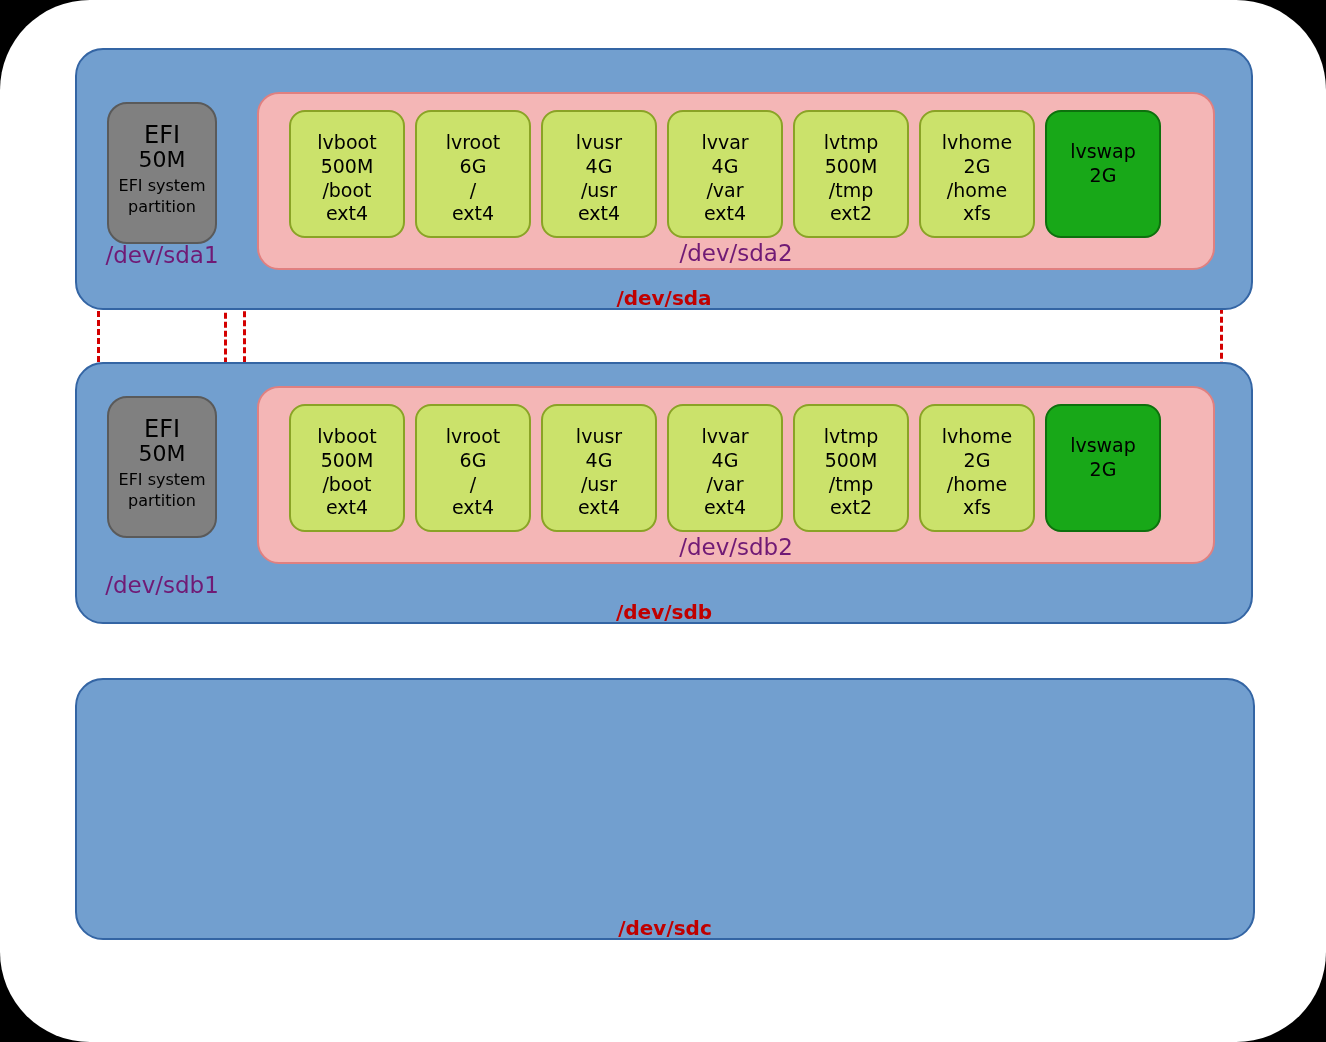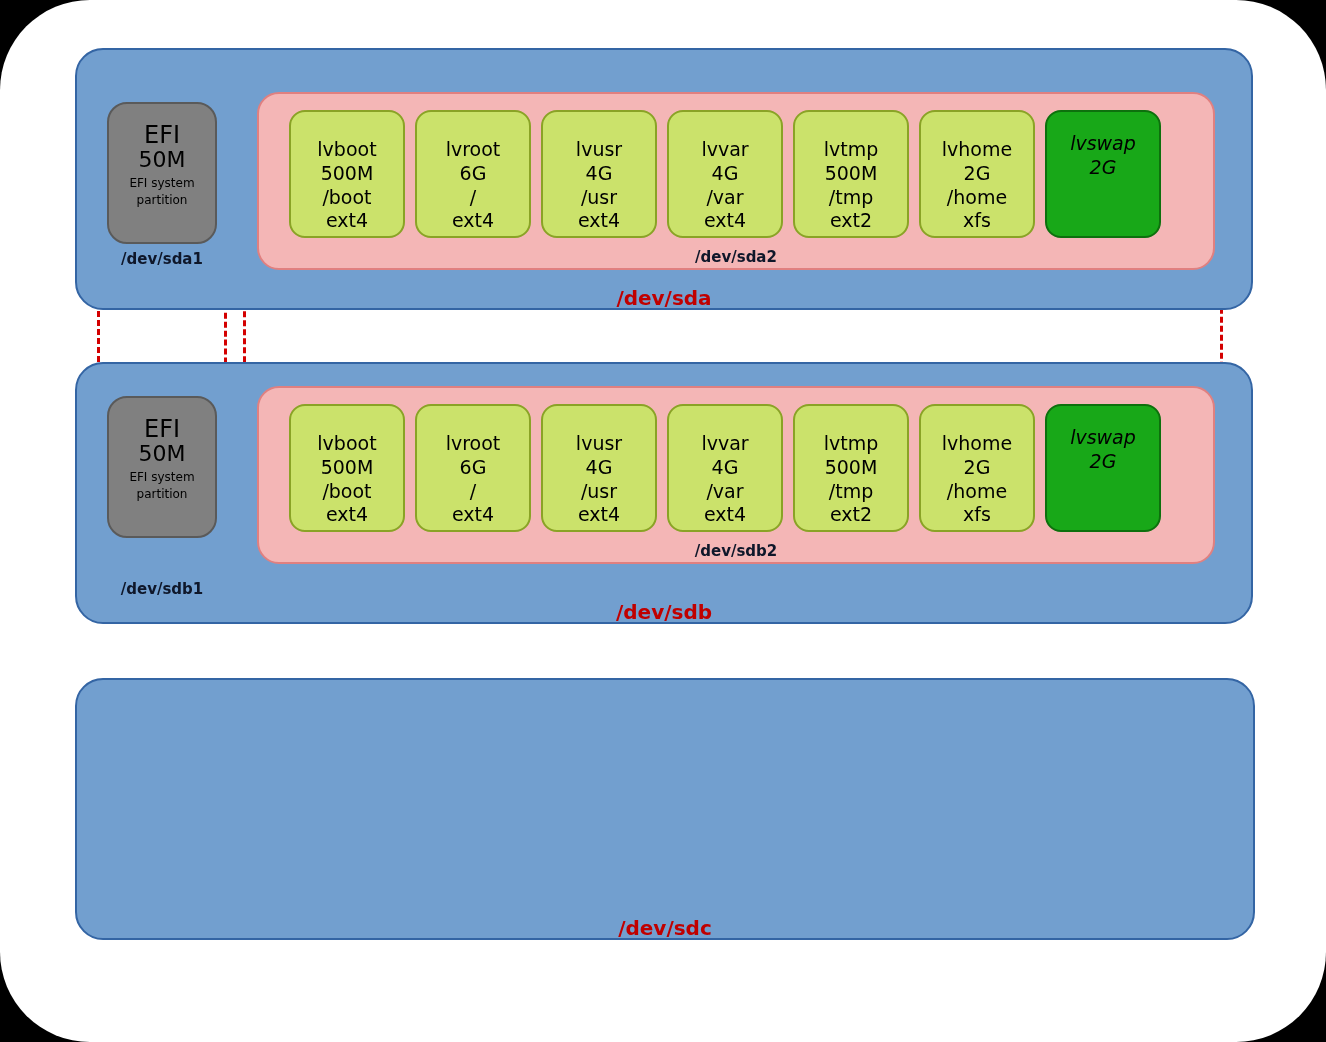--- a/index.html
+++ b/index.html
@@ -33,49 +33,48 @@
   .efi {
     position:absolute;
     background:#808080;
     border:2px solid #5a5a5a;
     border-radius:20px;
     text-align:center;
     padding-top:18px;
   }
   .efi .t1 { font-size:24px; color:#000; line-height:1.1; }
   .efi .t2 { font-size:22px; color:#000; line-height:1.1; }
-  .efi .t3 { font-size:12px; color:#000; margin-top:4px; line-height:1.1; }
+  .efi .t3 { font-size:16px; color:#000; margin-top:4px; line-height:1.1; }
   .vg {
     position:absolute;
     background:#f4b6b6;
     border:2px solid #e08080;
     border-radius:22px;
   }
   .part-label {
     position:absolute; left:0; right:0; bottom:2px;
     text-align:center;
-    font-size:15px; font-weight:bold; color:#0f172a;
+    font-size:23px; font-weight:normal; color:#701a75;
     pointer-events:none;
   }
   .lv {
     position:absolute;
     background:#cbe26b;
     border:2px solid #8aa326;
     border-radius:16px;
     text-align:center;
     font-size:19px;
     color:#000;
-    padding-top:26px;
+    padding-top:19px;
     line-height:1.25;
   }
   .lv.swap {
     background:#18a818;
     border-color:#0d700d;
-    padding-top:20px;
-    font-style:italic;
+    padding-top:28px;
   }
   .raid-box {
     position:absolute;
     border:3px dashed #d40000;
     border-radius:18px;
     pointer-events:none;
   }
   .raid-label {
     position:absolute;
     font-size:19px; font-weight:bold; color:#d40000;

